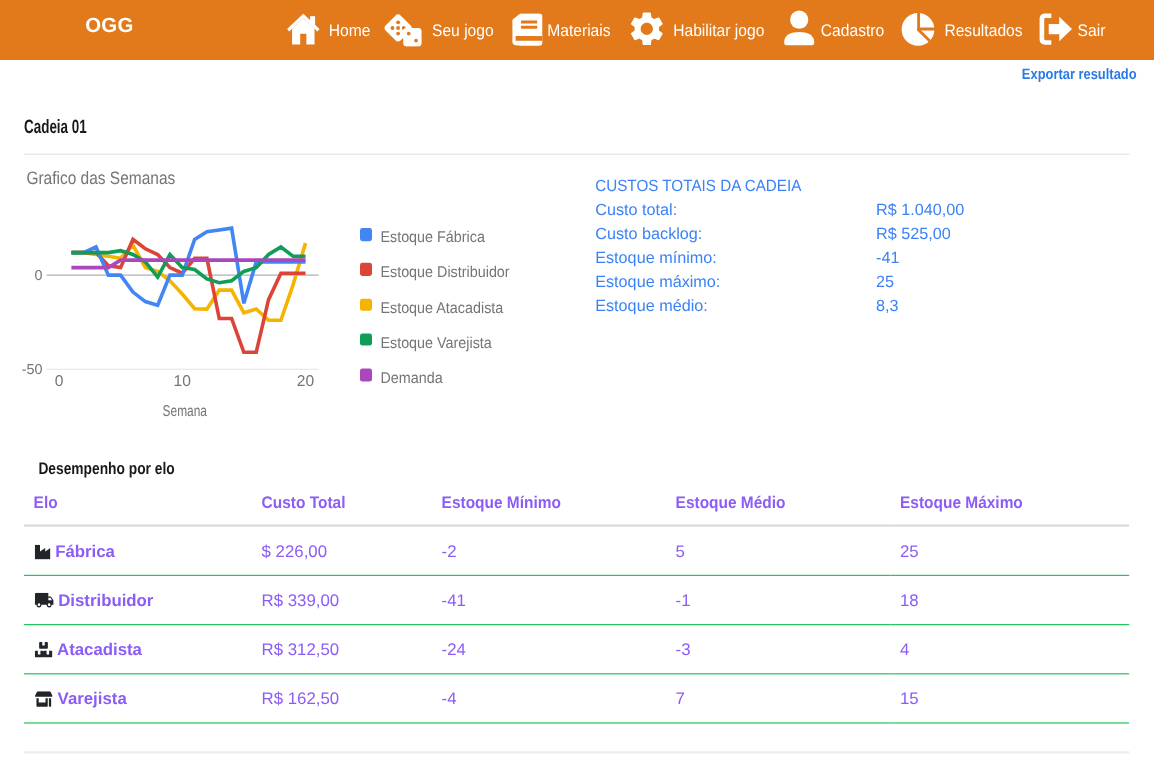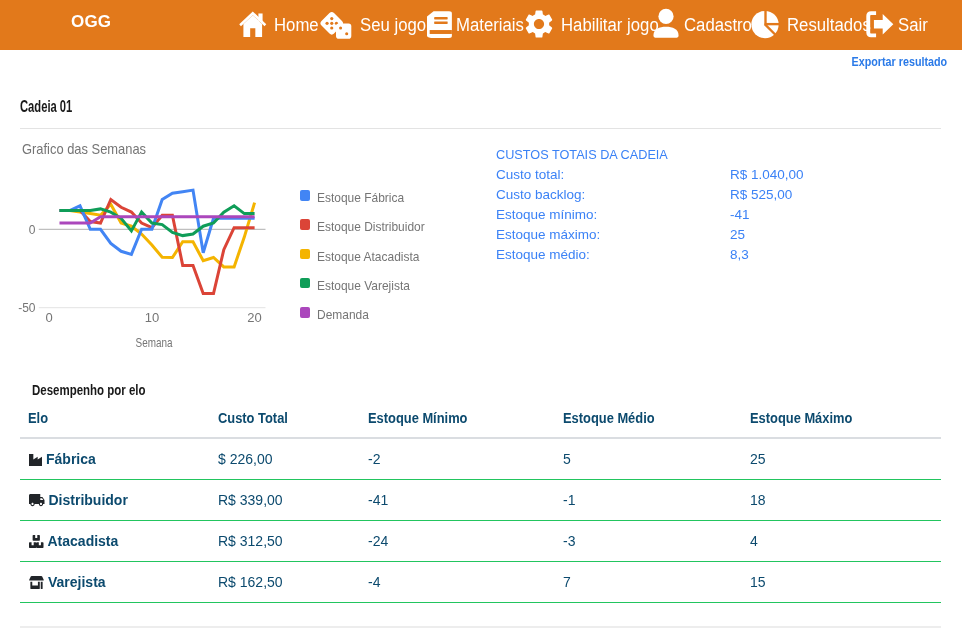--- a/index.html
+++ b/index.html
@@ -1,31 +1,31 @@
 <!DOCTYPE html>
 <html><head>
 <meta charset="utf-8">
 <style>
 * { margin:0; padding:0; box-sizing:border-box; }
 html,body { width:962px; height:632px; background:#fff; font-family:"Liberation Sans", sans-serif; overflow:hidden; }
 #page { position:relative; width:962px; height:632px; }
 .nav { position:absolute; left:0; top:0; width:962px; height:50px; background:#E2791B; }
 .brand { position:absolute; left:33px; top:12px; color:#fff; font-size:17px; font-weight:700; letter-spacing:0.2px;margin-left:38px; }
-.navitem { position:absolute; top:0; height:50px; display:flex; align-items:center; color:#fff; font-size:18px; }
+.navitem { position:absolute; top:0; height:50px; display:flex; align-items:center; color:#fff; font-size:14px; }
 .navitem svg { display:block; margin-right:7px; }
 .navitem span { display:inline-block; transform:scaleX(0.93); transform-origin:left; }
 .explink { position:absolute; right:15px; top:55px; color:#2a7ae8; font-size:12.5px; font-weight:700; transform:scaleX(0.86); transform-origin:right; }
 .h1 { position:absolute; left:20px; top:98px; font-size:16px; font-weight:700; color:#191919; transform:scaleX(0.70); transform-origin:left; }
 .hr1 { position:absolute; left:20px; top:128px; width:921px; height:1px; background:#e3e3e3; }
 .chtitle { position:absolute; left:22px; top:140px; font-size:15px; color:#757575; transform:scaleX(0.86); transform-origin:left; }
 .costs { position:absolute; left:496px; top:145px; width:440px; font-size:13.5px; color:#3b82f6; line-height:20px; white-space:nowrap; }
 .costs .row { position:relative; height:20px; }
 .costs .val { position:absolute; left:234px; top:0; }
 .h2 { position:absolute; left:32px; top:382px; font-size:14px; font-weight:700; color:#191919; transform:scaleX(0.82); transform-origin:left; }
-table.perf { position:absolute; left:20px; top:402px; width:921px; border-collapse:collapse; font-size:14px; color:#0c4a6e; }
+table.perf { position:absolute; left:20px; top:402px; width:921px; border-collapse:collapse; font-size:14px; color:#8b5cf6; }
 table.perf th { text-align:left; font-weight:700; padding:8px 8px 11px 8px; border-bottom:2px solid #dadde1; }
 table.perf th b { display:inline-block; transform:scaleX(0.92); transform-origin:left; }
 table.perf td { padding:12px 8px 12px 8px; border-bottom:1px solid #22c55e; }
 table.perf td.name { font-weight:700; }
 table.perf td.name svg { vertical-align:-2px; margin-left:1px; margin-right:4px; }
 .hr2 { position:absolute; left:20px; top:626px; width:921px; height:2px; background:#ededed; }
 .sq { position:absolute; width:10.5px; height:10.5px; border-radius:2px; }
 .lgt { position:absolute; left:317px; font-size:13px; color:#757575; transform:scaleX(0.92); transform-origin:left; }
 </style>
 </head>

